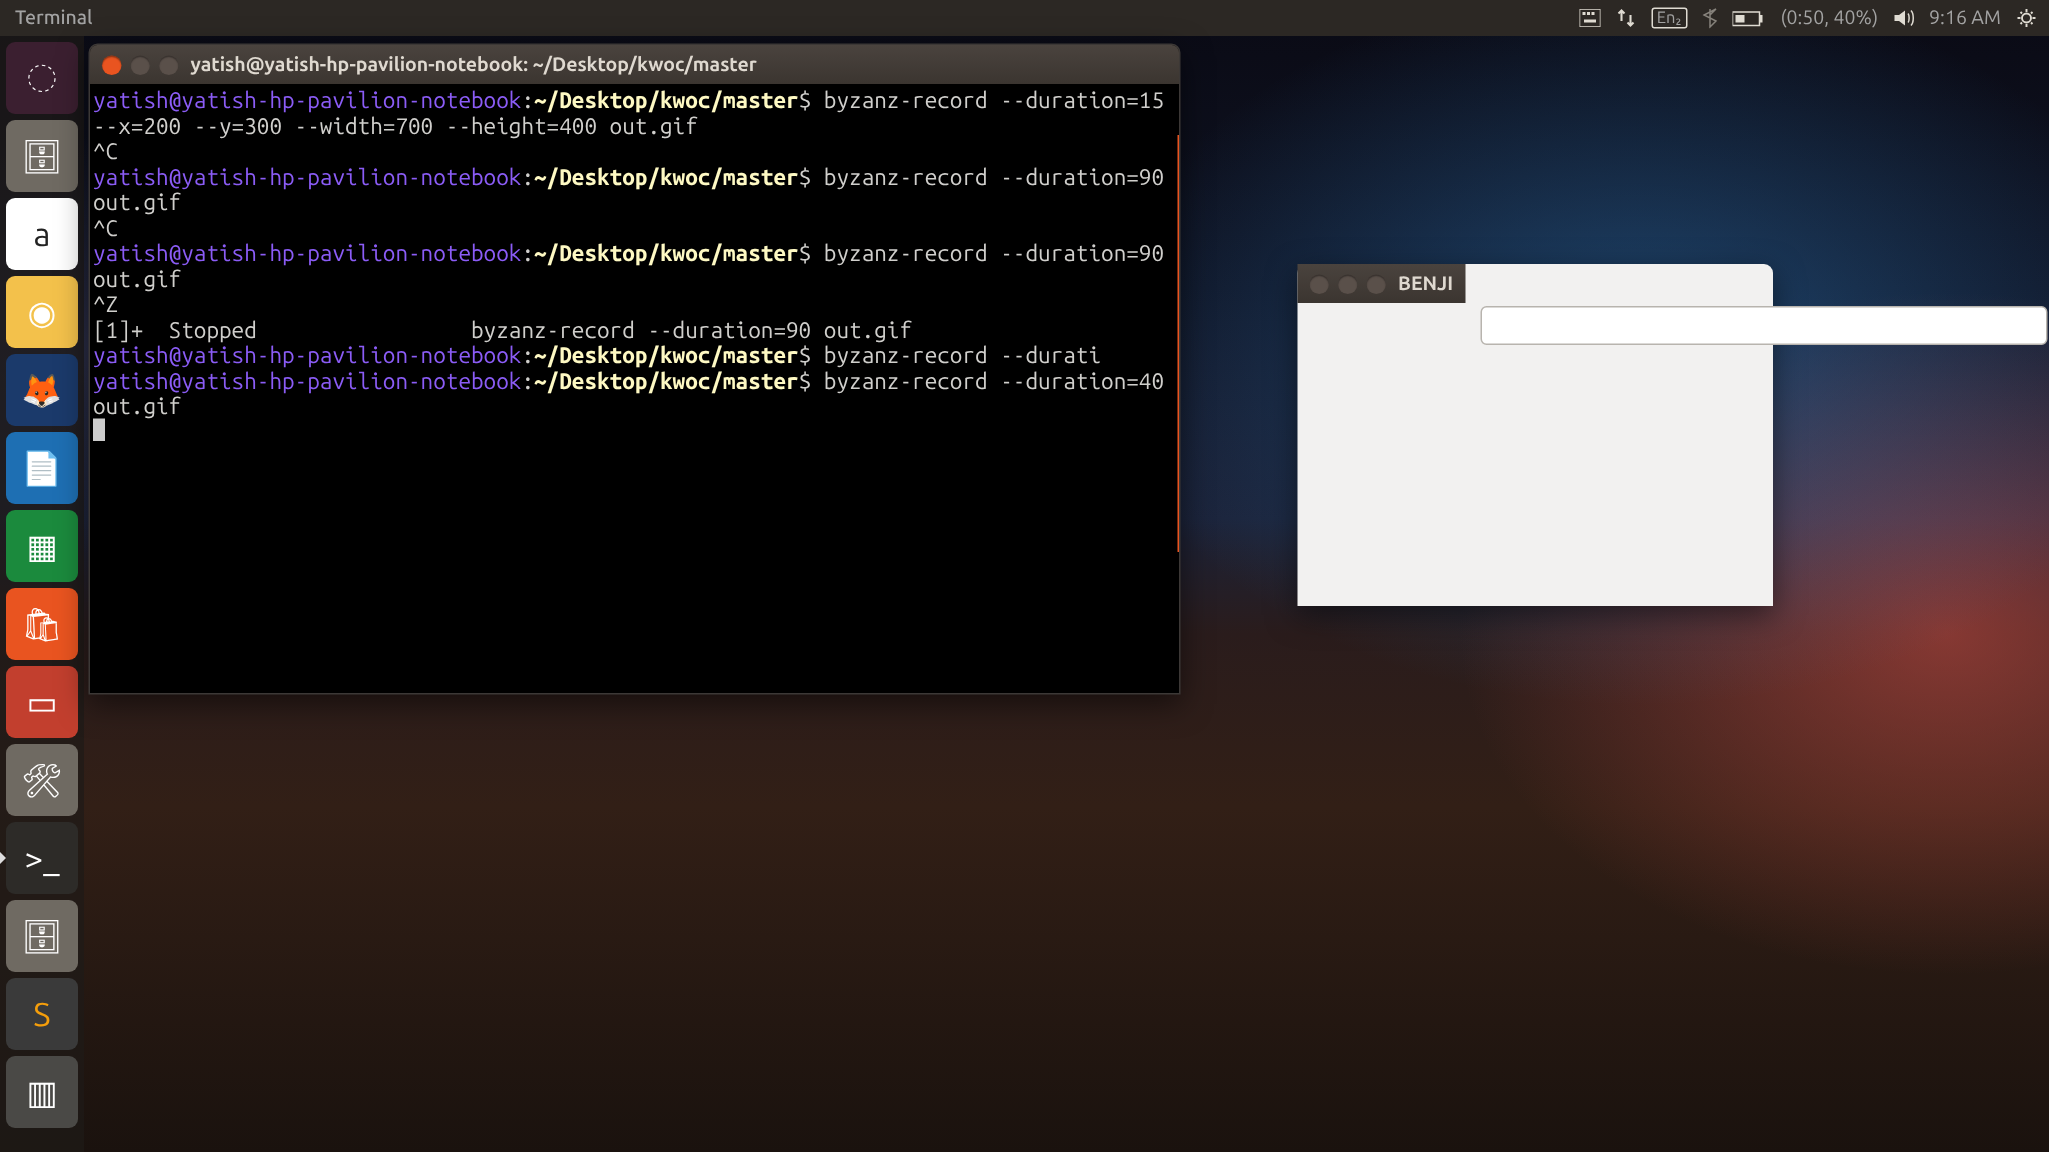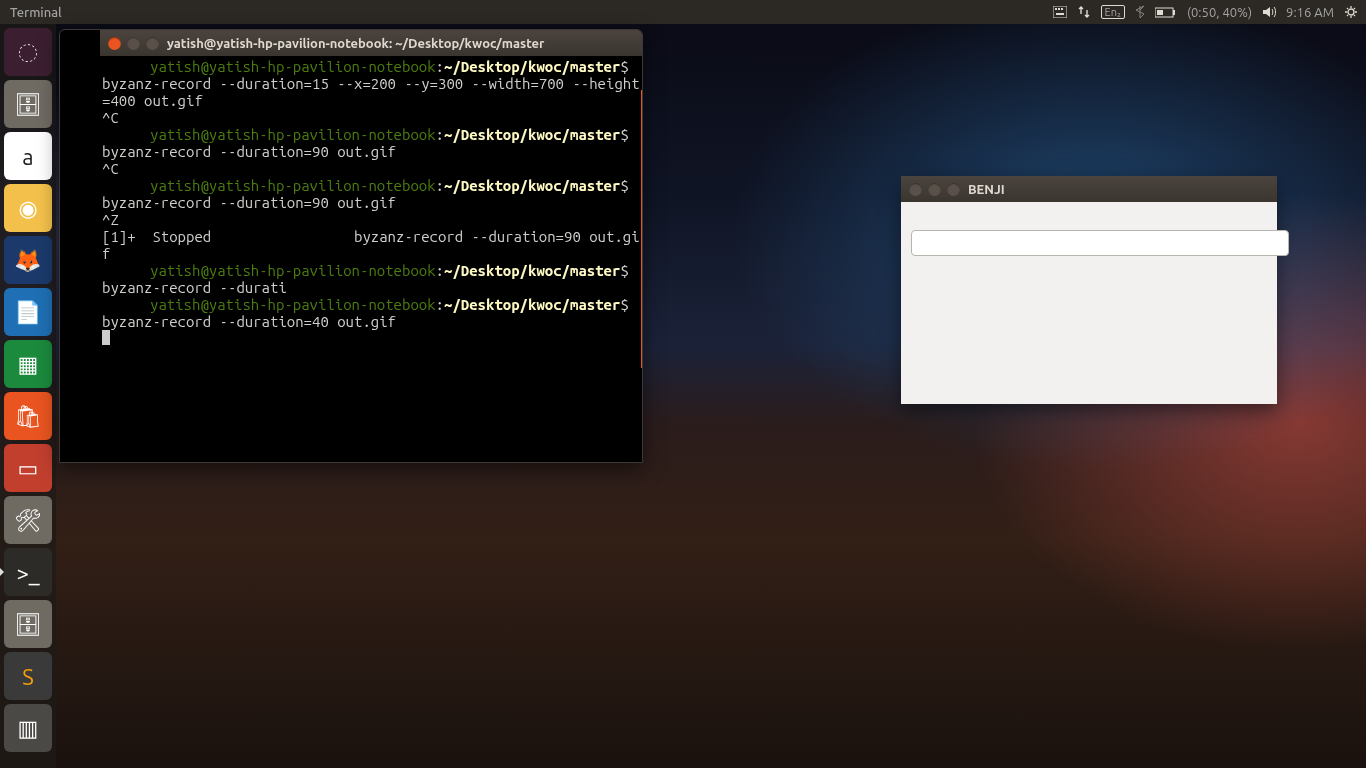--- a/index.html
+++ b/index.html
@@ -43,52 +43,51 @@
 }
 .launch.active::before {
   content:""; position:absolute; left:-5px; top:50%;
   width:0; height:0; transform:translateY(-50%);
   border-top:5px solid transparent; border-bottom:5px solid transparent;
   border-left:5px solid #ddd;
 }
 
 
 .termwin {
-  position:absolute; top:29px; left:59px; width:584px; height:434px;
+  position:absolute; top:29px; left:59px; width:728px; height:434px;
   background:#000; border:1px solid #3c3836;
   border-radius:6px 6px 0 0; overflow:hidden;
   box-shadow:0 6px 20px rgba(0,0,0,.5);
-  padding-left:40px;
 }
 .termwin .tbar {
   height:26px; background:linear-gradient(#4a433e,#3b3530);
   display:flex; align-items:center; padding:0 8px; gap:8px;
   color:#dfd9d0; font-size:13px; font-weight:bold;
 }
 .wbtns { display:flex; gap:6px; }
 .wbtn { width:13px; height:13px; border-radius:50%; background:#5a504a; box-shadow:inset 0 1px 1px rgba(0,0,0,.4); }
 .wbtn.cls { background:#e95420; }
 .termbody {
   padding:2px 2px; color:#d0cfcc;
   font-family:"Ubuntu Mono","DejaVu Sans Mono",monospace;
   font-size:15px; line-height:17px; white-space:pre-wrap; word-break:break-all;
 }
-.termbody .prompt { color:#4d7c0f;margin-left:48px; }
+.termbody .prompt { color:#8b5cf6; }
 .termbody .path { color:#fef9c3;font-weight:bold; }
 .cursor {
   display:inline-block; width:8px; height:15px; background:#ccc;
 }
 
 
 .benji {
-  position:absolute; top:176px; left:901px; width:376px; height:228px;
+  position:absolute; top:176px; left:865px; width:317px; height:228px;
   background:#f2f1f0;
   border-radius:6px 6px 0 0;
   box-shadow:0 6px 20px rgba(0,0,0,.5);
-  display:flex; flex-direction:column;
+  display:flex; flex-direction:row;
 }
 .benji .bbar {
   height:26px; background:linear-gradient(#4a433e,#3b3530);
   display:flex; align-items:center; padding:0 8px; gap:8px;
   color:#dfd9d0; font-size:13px; font-weight:bold;
 }
 .benji .bbody { padding:10px 10px; color:#3c3c3c; font-size:14px; }
 .benji input[type=text] {
   width:378px; height:26px; margin-top:18px;
   border:1px solid #b8b4ae; border-radius:4px;

